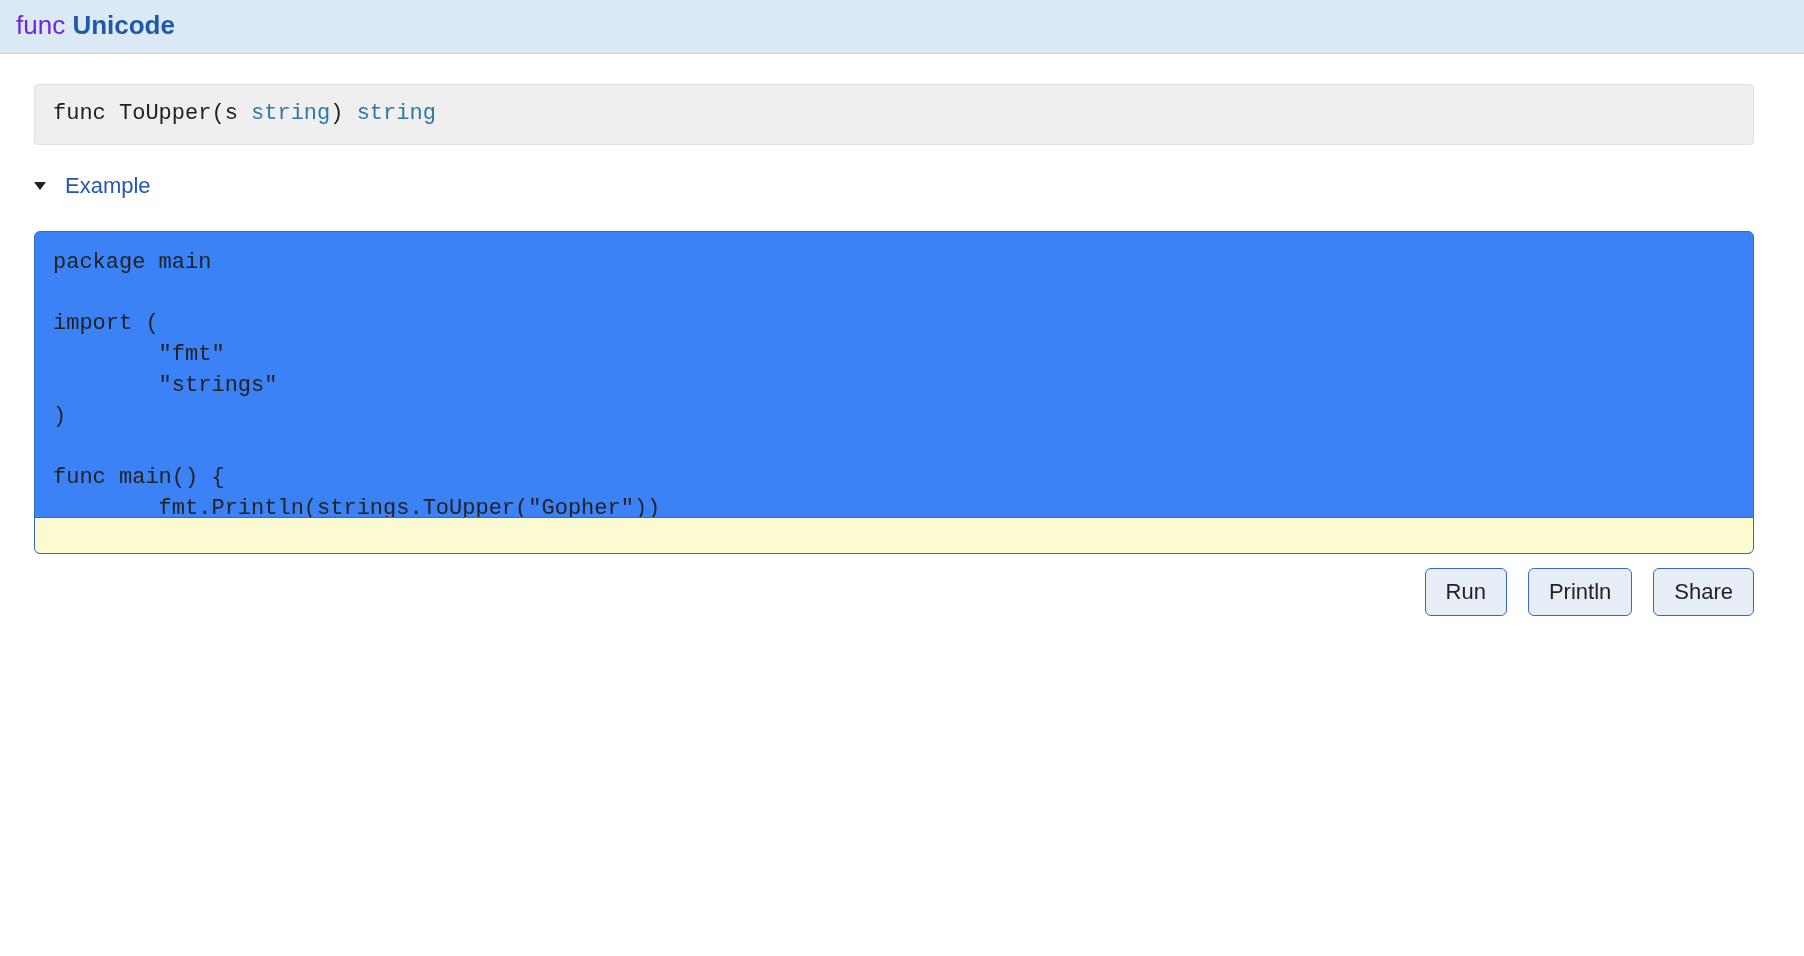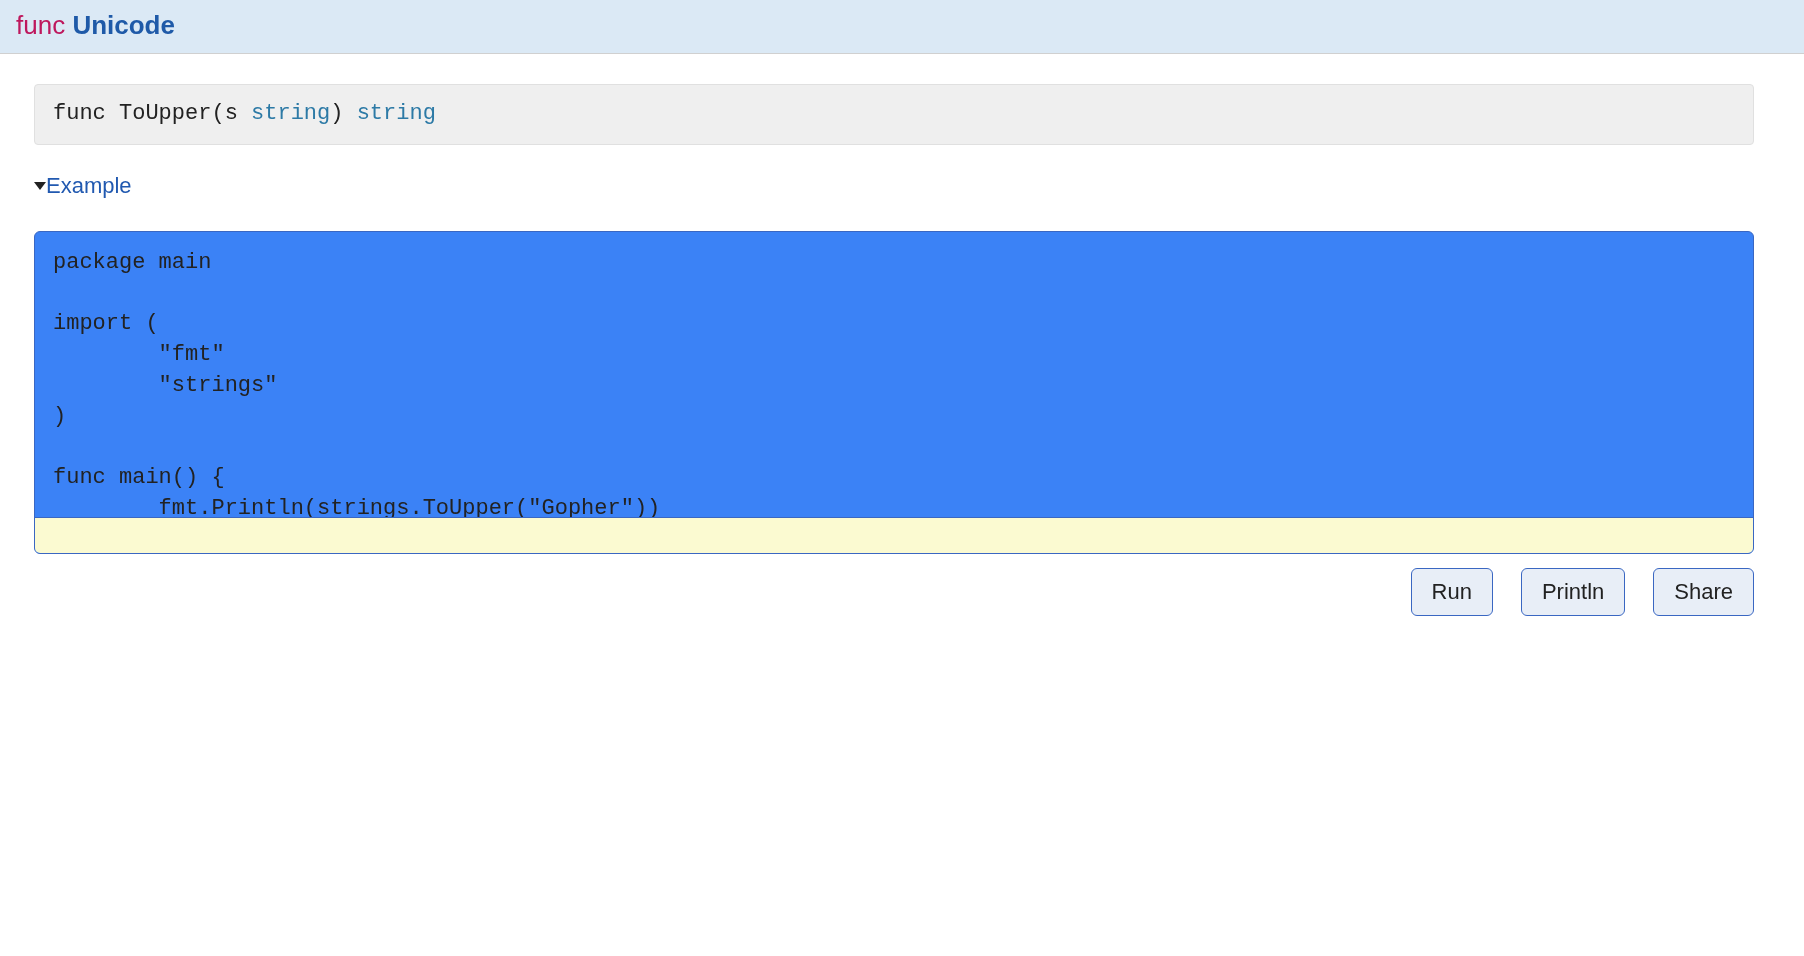--- a/index.html
+++ b/index.html
@@ -18,21 +18,21 @@
       padding: 10px 16px 12px 16px;
       border-bottom: 1px solid #d0d0d0;
     }
     .header-bar h2 {
       margin: 0;
       font-weight: normal;
       font-size: 26px;
       color: #222;
     }
     .func-keyword {
-      color: #be185d;
+      color: #6d28d9;
       text-align: right;
     }
     .func-name {
       color: #1f5aa8;
       font-weight: bold;
     }
     .content {
       padding: 0 32px 20px 16px;
     }
     .signature-block {
@@ -55,21 +55,21 @@
       margin: 28px 18px 0 18px;
       font-size: 22px;
       line-height: 1.4;
       color: #222;
     }
     .example-toggle {
       margin: 28px 18px 0 18px;
       display: flex;
       align-items: center;
       cursor: pointer;
-      gap: 0;
+      gap: 19px;
     }
     .triangle-down {
       width: 0;
       height: 0;
       border-left: 6px solid transparent;
       border-right: 6px solid transparent;
       border-top: 8px solid #222;
       display: inline-block;
     }
     .example-label {
@@ -100,21 +100,21 @@
     }
     .output-strip {
       border-top: 1px solid #3a67c2;
       height: 36px;
       background: #fbfad1;
     }
     .button-row {
       margin: 14px 18px 0 18px;
       display: flex;
       justify-content: flex-end;
-      gap: 28px;
+      gap: 21px;
     }
     .play-button {
       background: #e8eef7;
       border: 1px solid #3a67c2;
       border-radius: 6px;
       padding: 10px 20px;
       font-size: 22px;
       color: #222;
       cursor: pointer;
       font-family: inherit;

